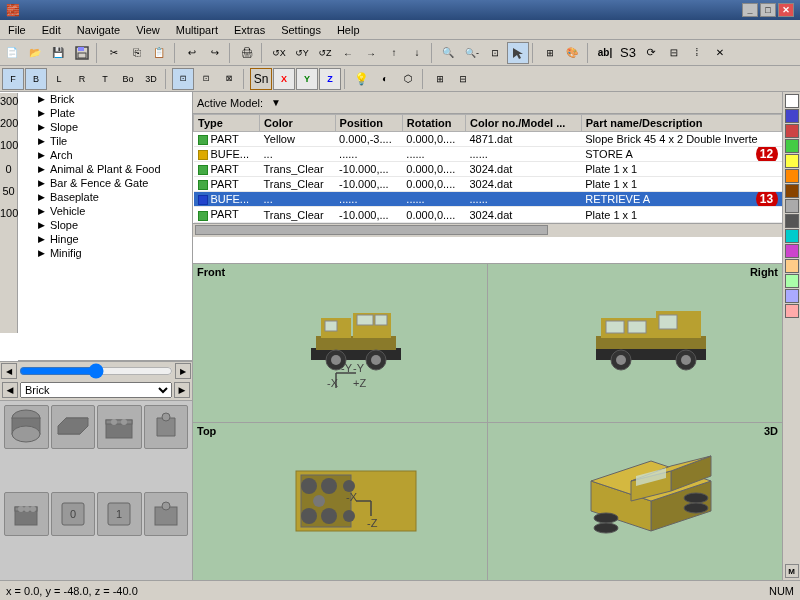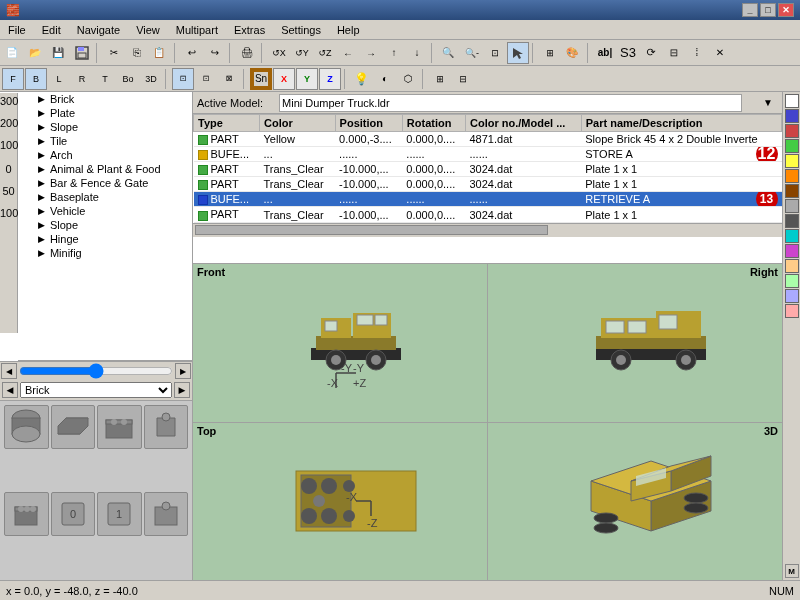--- a/index.html
+++ b/index.html
@@ -38,21 +38,21 @@
 
     
     #color-panel { width: 18px; background: #d4d0c8; border-left: 1px solid #a0a0a0; display: flex; flex-direction: column; align-items: center; padding: 2px; gap: 1px; }
     .color-swatch { width: 14px; height: 14px; border: 1px solid #666; cursor: pointer; }
     #m-btn { width: 14px; height: 14px; background: #d4d0c8; border: 1px solid #888; display: flex; align-items: center; justify-content: center; font-size: 8px; font-weight: bold; margin-top: auto; cursor: pointer; }
 
     
     #center-panel { flex: 1; display: flex; flex-direction: column; overflow: hidden; }
 
     
-    #active-model-bar { background: #d4d0c8; height: 22px; display: flex; align-items: center; padding: 2px 4px; gap: 16px; border-bottom: 1px solid #a0a0a0; }
+    #active-model-bar { background: #d4d0c8; height: 22px; display: flex; align-items: center; padding: 2px 4px; gap: 3px; border-bottom: 1px solid #a0a0a0; }
     #active-model-bar label { font-size: 11px; }
     #active-model-bar input { flex: 1; height: 18px; border: 1px solid #a0a0a0; background: white; padding: 0 2px; font-size: 11px; }
 
     
     #parts-table-container { height: 150px; overflow-y: auto; border-bottom: 1px solid #a0a0a0; background: white; }
     table { width: 100%; border-collapse: collapse; }
     thead th { background: #d4d0c8; border: 1px solid #b0b0b0; padding: 2px 4px; font-weight: bold; text-align: left; position: sticky; top: 0; font-size: 11px; cursor: pointer; white-space: nowrap; }
     tbody tr { cursor: pointer; }
     tbody tr.selected { background: #316ac5; color: white; }
     tbody td { border-bottom: 1px solid #e8e8e8; padding: 1px 4px; font-size: 11px; white-space: nowrap; overflow: hidden; }
@@ -156,21 +156,21 @@
   <div class="tb-btn" style="font-size:9px;">L</div>
   <div class="tb-btn" style="font-size:9px;">R</div>
   <div class="tb-btn" style="font-size:9px;">T</div>
   <div class="tb-btn" style="font-size:9px;">Bo</div>
   <div class="tb-btn" style="font-size:9px;">3D</div>
   <div class="tb-sep"></div>
   <div class="tb-btn" style="font-size:8px; background:#c0d8f0; border:1px solid #888;">⊡</div>
   <div class="tb-btn" style="font-size:8px;">⊡</div>
   <div class="tb-btn" style="font-size:8px;">⊠</div>
   <div class="tb-sep"></div>
-  <div class="tb-btn" style="font-size:10px; border:4px solid #a16207;">Sn</div>
+  <div class="tb-btn" style="font-size:12px; border:1px solid #a16207;">Sn</div>
   <div class="tb-btn" style="font-size:9px; background:#e8e8e8; border:1px solid #888; color:red; font-weight:bold;">X</div>
   <div class="tb-btn" style="font-size:9px; background:#e8e8e8; border:1px solid #888; color:green; font-weight:bold;">Y</div>
   <div class="tb-btn" style="font-size:9px; background:#e8e8e8; border:1px solid #888; color:blue; font-weight:bold;">Z</div>
   <div class="tb-sep"></div>
   <div class="tb-btn" style="font-size:12px;">💡</div>
   <div class="tb-btn" style="font-size:10px;">◐</div>
   <div class="tb-btn" style="font-size:10px;">⬡</div>
   <div class="tb-sep"></div>
   <div class="tb-btn" style="font-size:9px;">⊞</div>
   <div class="tb-btn" style="font-size:9px;">⊟</div>
@@ -313,21 +313,20 @@
           </svg>
         </div>
       </div>
     </div>
   </div>
 
   <div id="center-panel">
 
     <div id="active-model-bar">
       <label>Active Model:</label>
-      <input type="text" value="Mini Dumper Truck.ldr" style="">
       <div class="tb-btn" style="width:20px; height:18px; font-size:10px;">▼</div>
     </div>
 
     <div id="parts-table-container">
       <table>
         <thead>
           <tr>
             <th>Type</th>
             <th>Color</th>
             <th>Position</th>
@@ -345,21 +344,21 @@
             <td>4871.dat</td>
             <td>Slope Brick 45  4 x 2 Double Inverte</td>
           </tr>
           <tr style="position:relative;">
             <td><span style="display:inline-block;width:10px;height:10px;background:#ddaa00;border:1px solid #aa8800;margin-right:3px;vertical-align:middle;"></span>BUFE...</td>
             <td>...</td>
             <td>......</td>
             <td>......</td>
             <td>......</td>
             <td style="position:relative;">STORE A
-              <span style="position:absolute; right:4px; top:50%; transform:translateY(-50%); width:22px; height:22px; border-radius:50%; background:#cc0000; color:white; font-size:16px; font-weight:bold; text-align:center; line-height:22px; display:inline-flex; align-items:center; justify-content:center;margin-left:24px;">12</span>
+              <span style="position:absolute; right:4px; top:50%; transform:translateY(-50%); width:22px; height:22px; border-radius:50%; background:#cc0000; color:white; font-size:12px; font-weight:bold; text-align:center; line-height:22px; display:inline-flex; align-items:center; justify-content:center;margin-left:24px;">12</span>
             </td>
           </tr>
           <tr>
             <td><span style="display:inline-block;width:10px;height:10px;background:#44aa44;border:1px solid #228822;margin-right:3px;vertical-align:middle;"></span>PART</td>
             <td>Trans_Clear</td>
             <td>-10.000,...</td>
             <td>0.000,0....</td>
             <td>3024.dat</td>
             <td>Plate 1 x 1</td>
           </tr>

